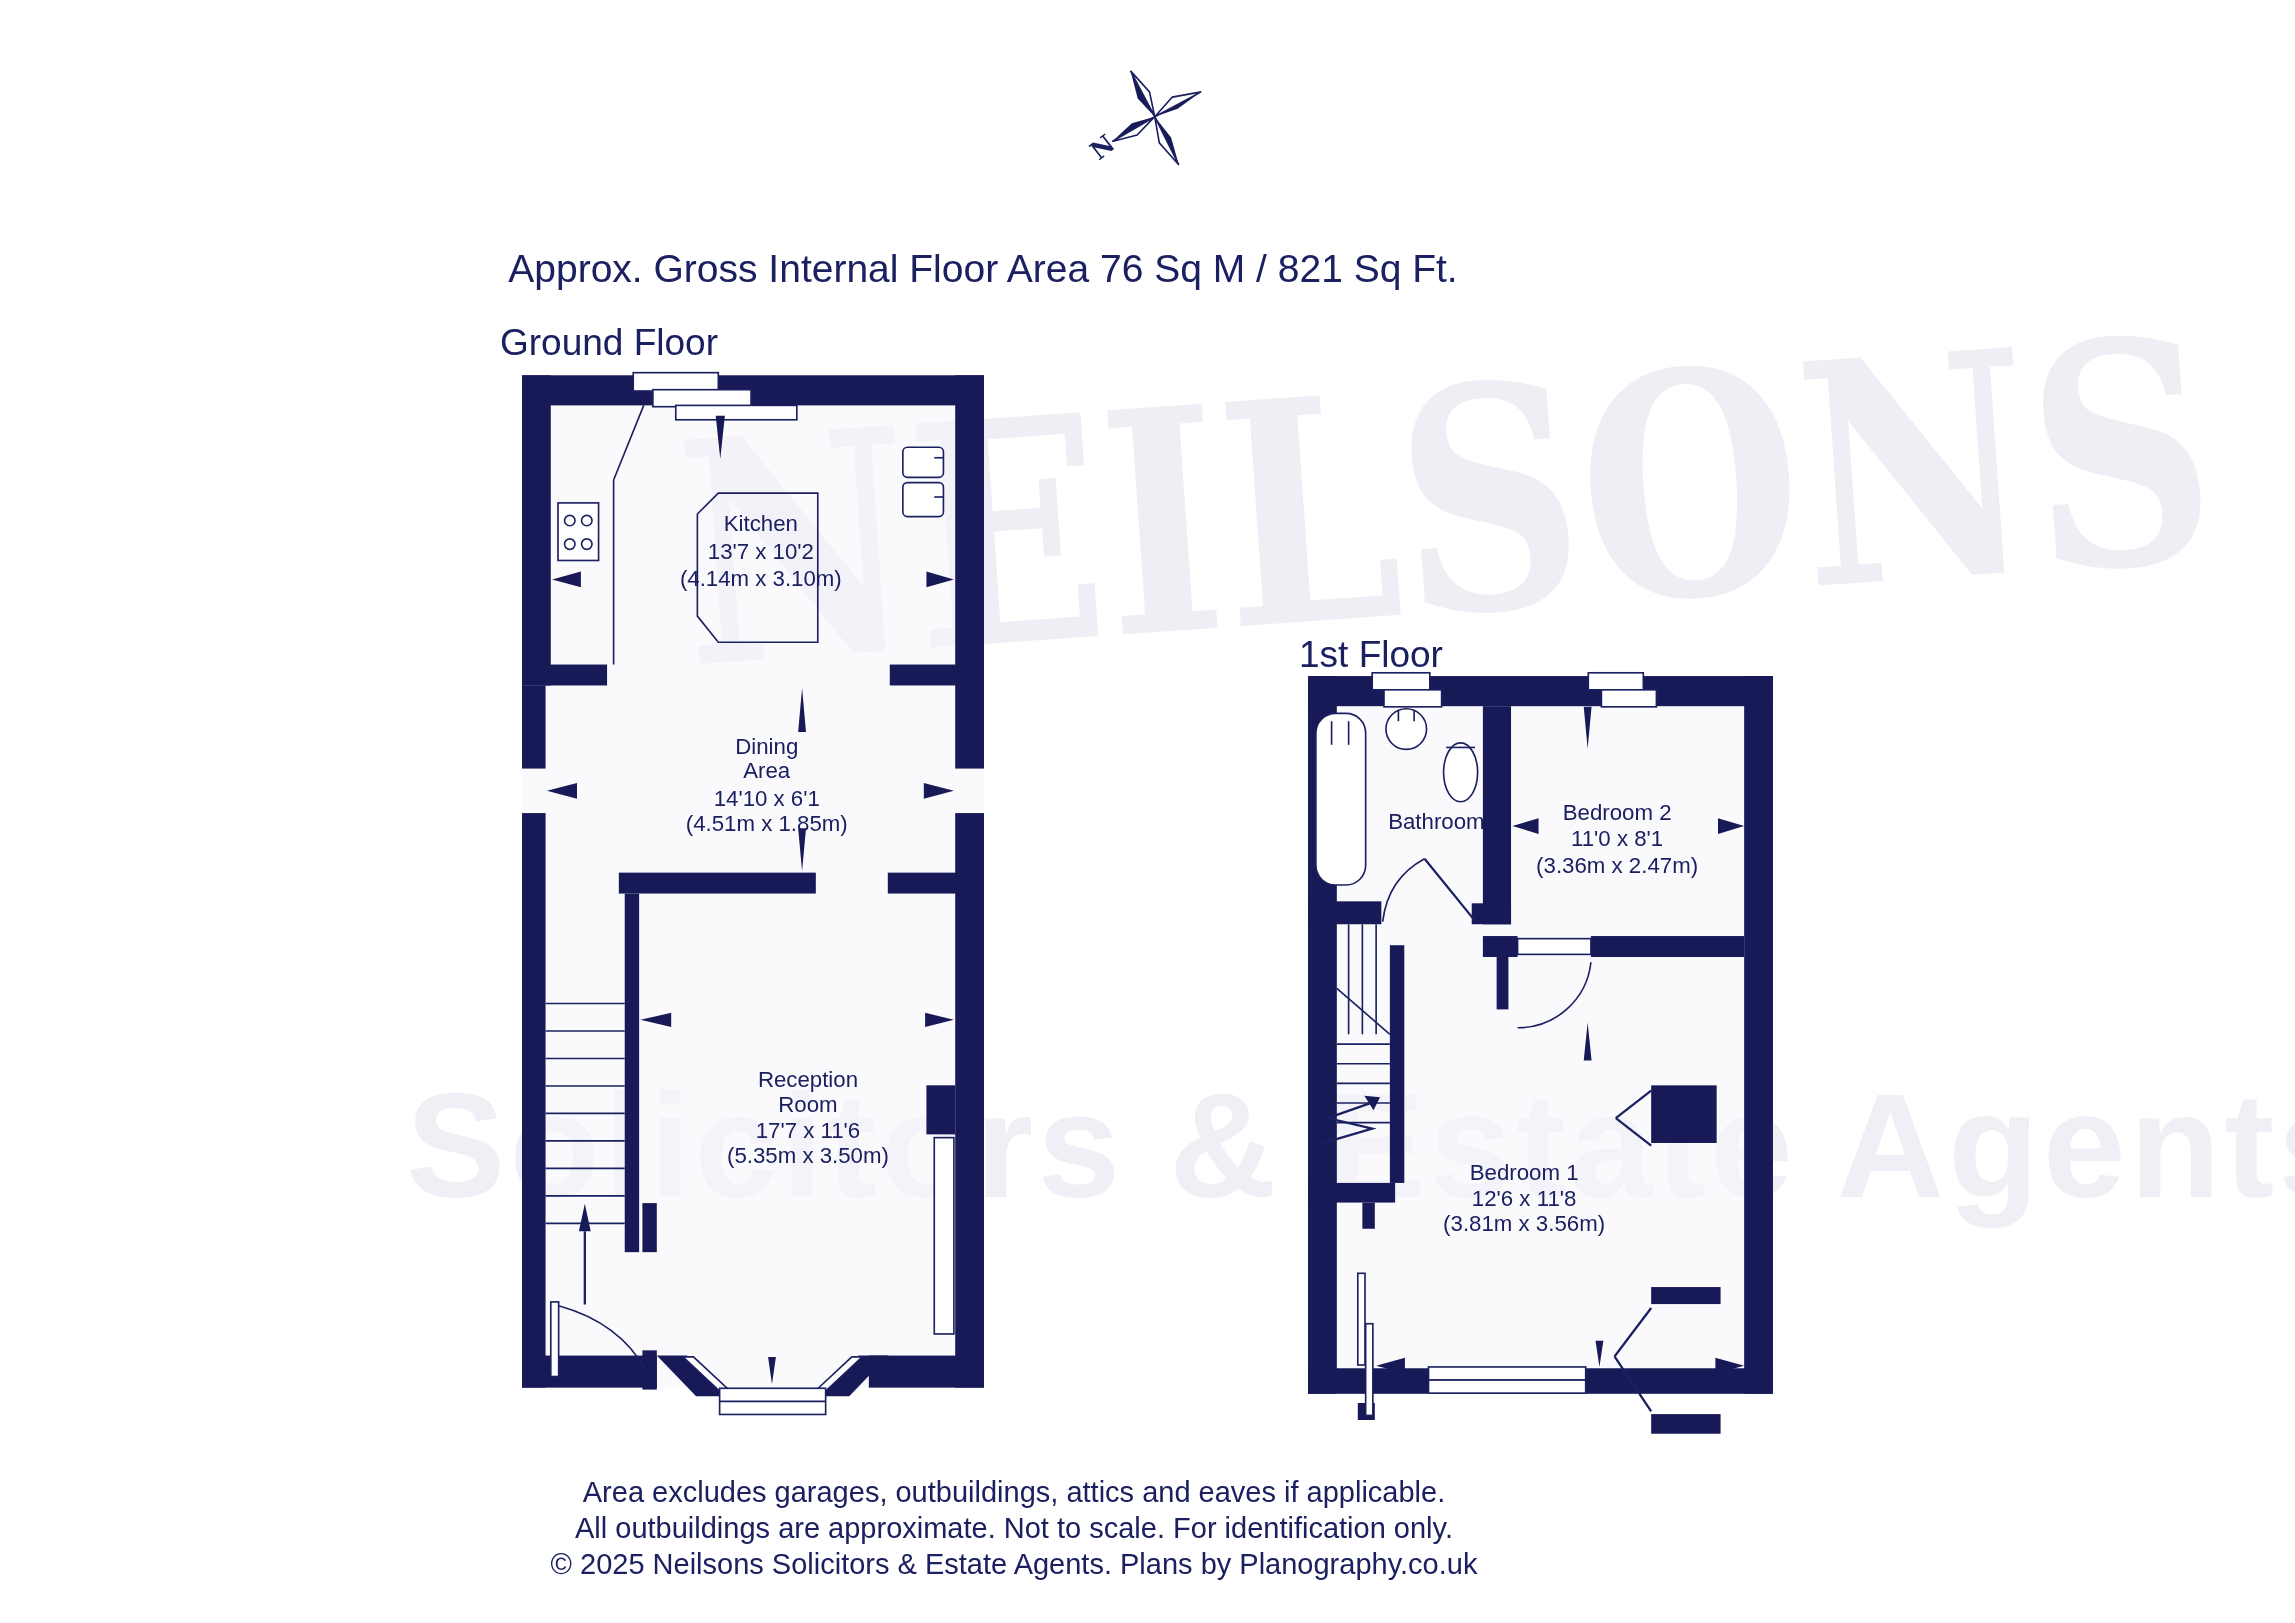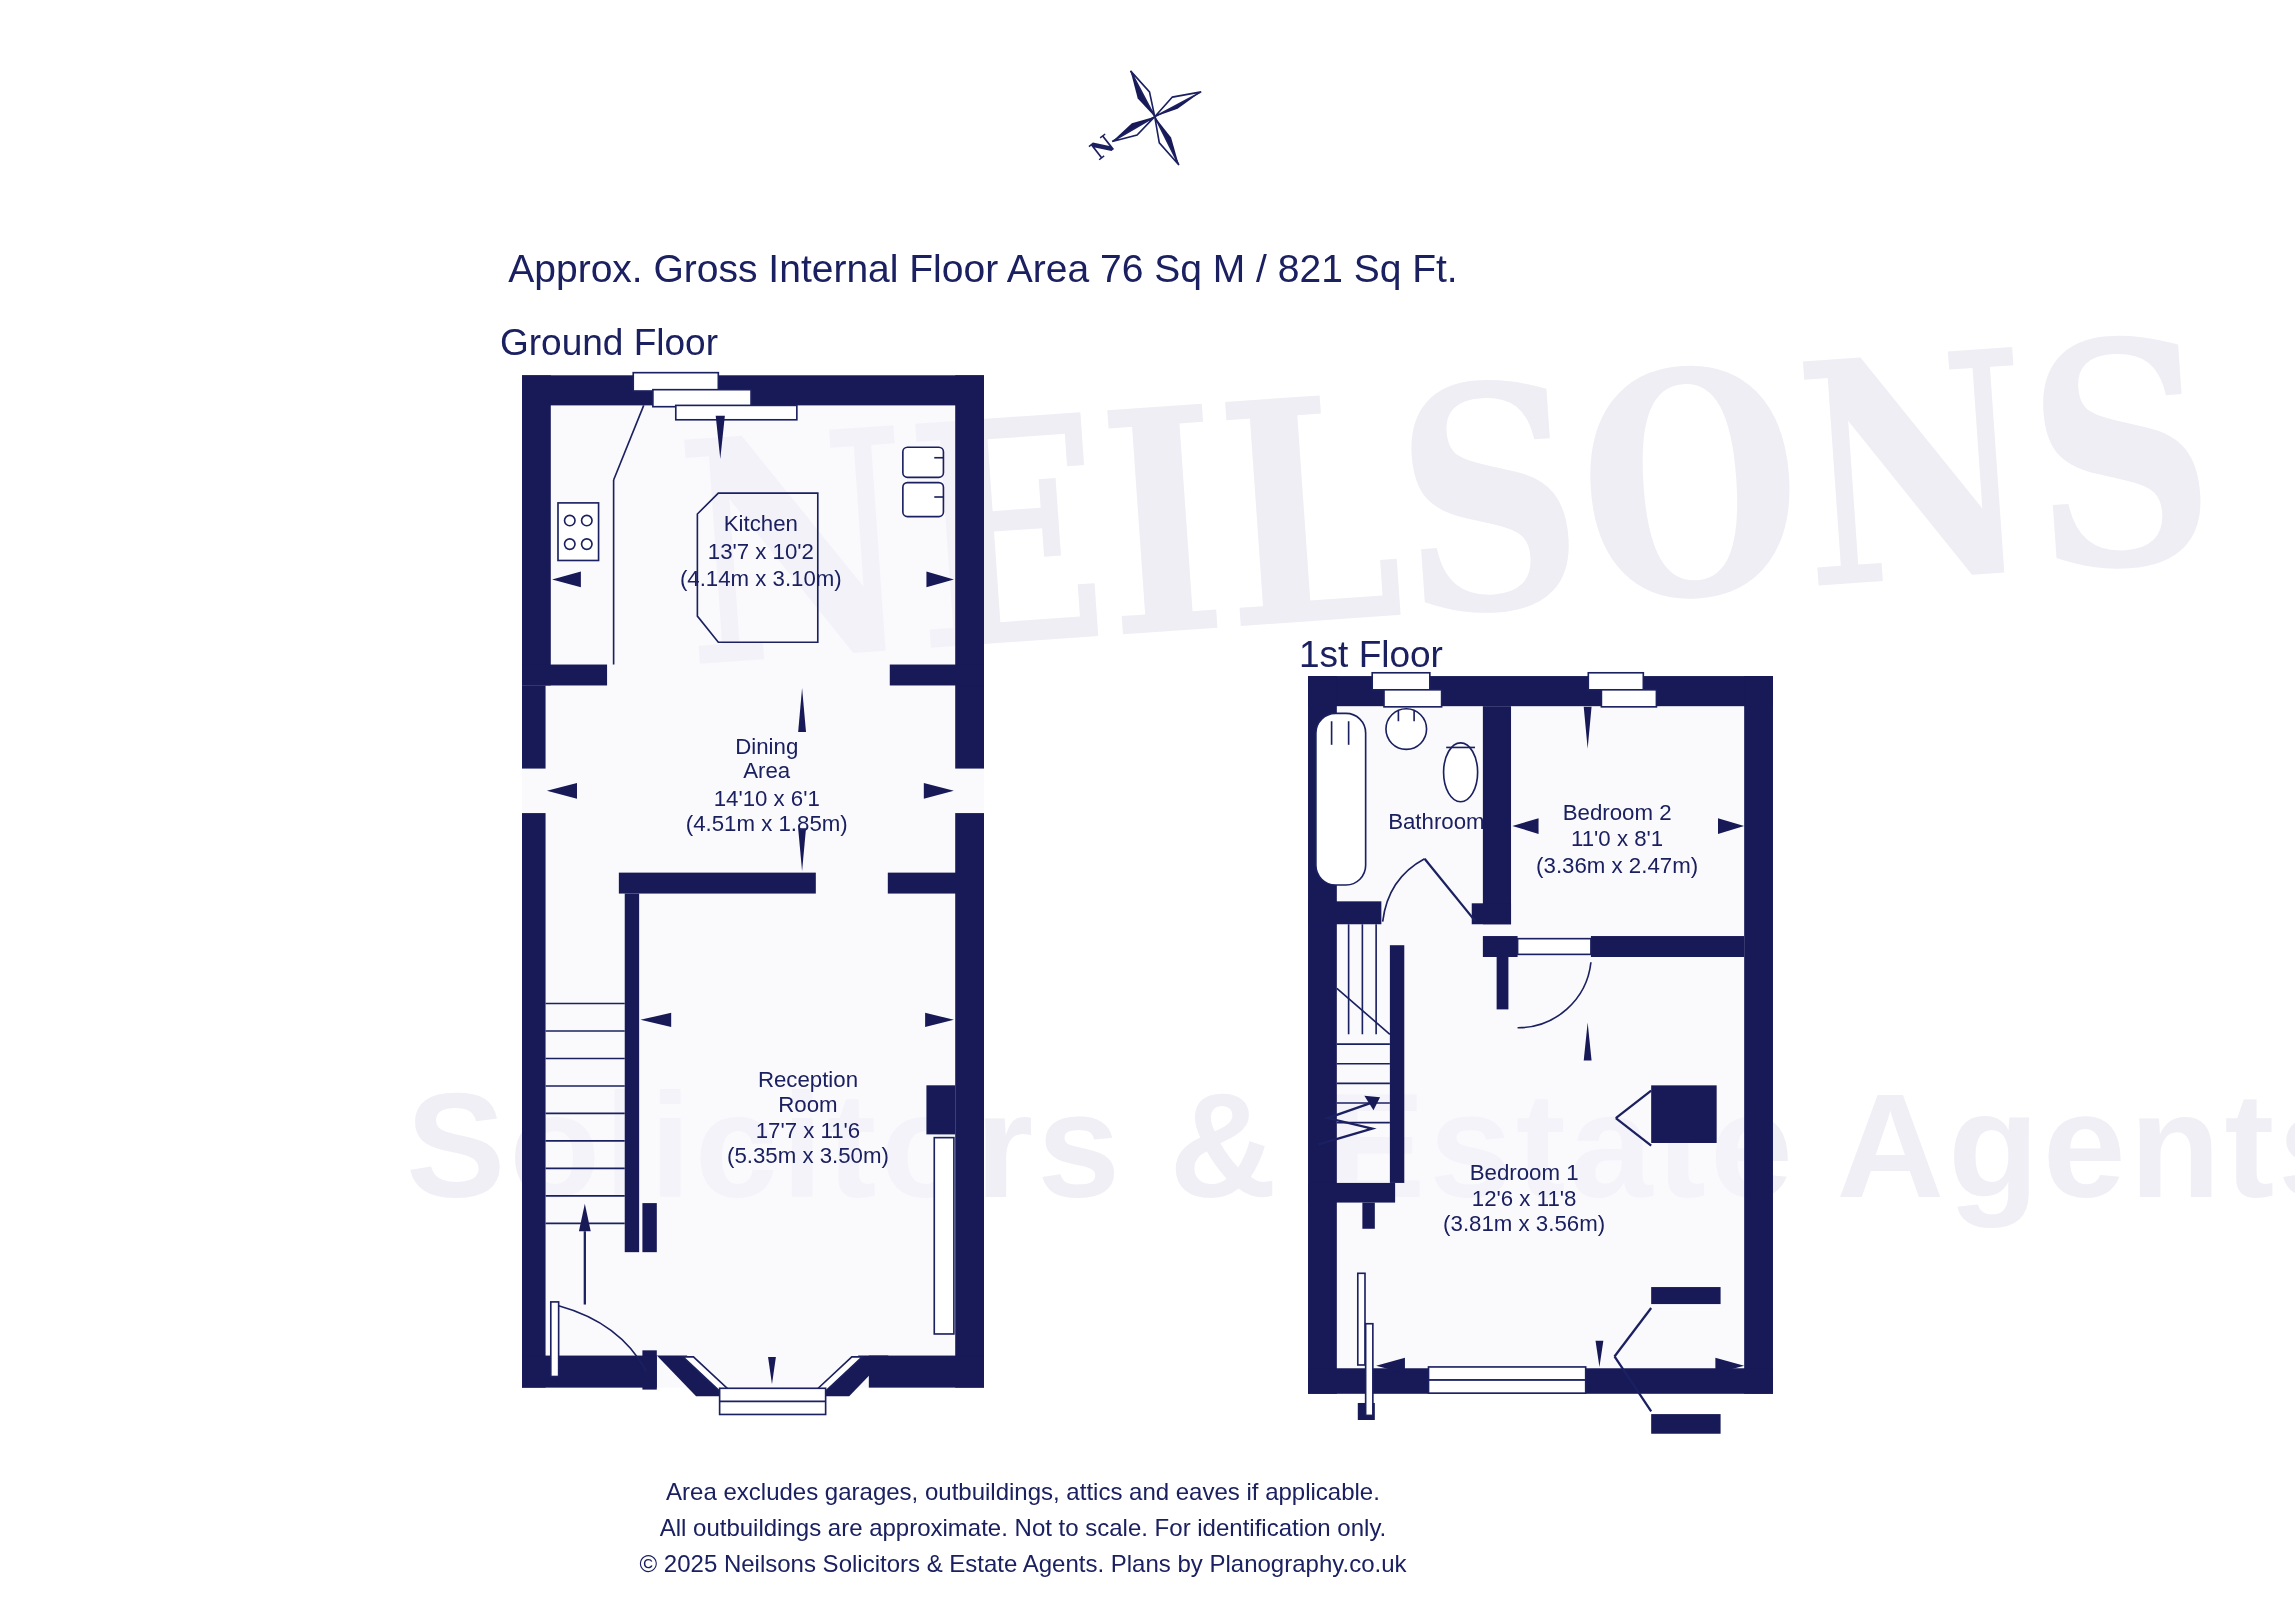--- a/index.html
+++ b/index.html
@@ -10,21 +10,21 @@
   
   #watermark1{left:576px;top:340px;width:1244px;height:589px;z-index:1;
     font-family:"DejaVu Serif",serif;font-weight:bold;font-size:308px;color:#eeeef4;
     transform:rotate(-4deg) scaleX(0.82);transform-origin:center;white-space:nowrap;}
   #watermark2{left:406px;top:1060px;width:1571px;z-index:1;
     font-size:149px;color:#efeff5;font-weight:bold;white-space:nowrap;letter-spacing:3.9px;}
   #page-title{left:0;top:247px;width:1966px;text-align:center;font-size:39px;font-weight:500;z-index:3;}
   .floor-label{font-size:37px;font-weight:500;z-index:3;}
   #ground-floor-label{left:500px;top:322px;}
   #first-floor-label{left:1299px;top:634px;}
-  #footer{left:16px;top:1474px;width:2014px;text-align:center;font-size:24px;line-height:36px;font-weight:500;z-index:3;}
+  #footer{left:7px;top:1474px;width:2014px;text-align:center;font-size:29px;line-height:36px;font-weight:500;z-index:3;}
   svg{position:absolute;z-index:2;overflow:visible;}
   .w{fill:#181a58;stroke:none;}
   .ln{stroke:#1b2060;fill:none;stroke-width:2.5;}
   .ln3{stroke:#1b2060;fill:none;stroke-width:3.5;}
   .wf{fill:#ffffff;stroke:#1b2060;stroke-width:2.5;}
   .arw{fill:#181a58;stroke:none;}
   .room{fill:rgba(245,245,251,0.55);stroke:none;}
   .rlabel{fill:#1b2060;font-family:"Liberation Sans",sans-serif;font-size:34px;font-weight:500;text-anchor:middle;}
 </style>
 </head>

